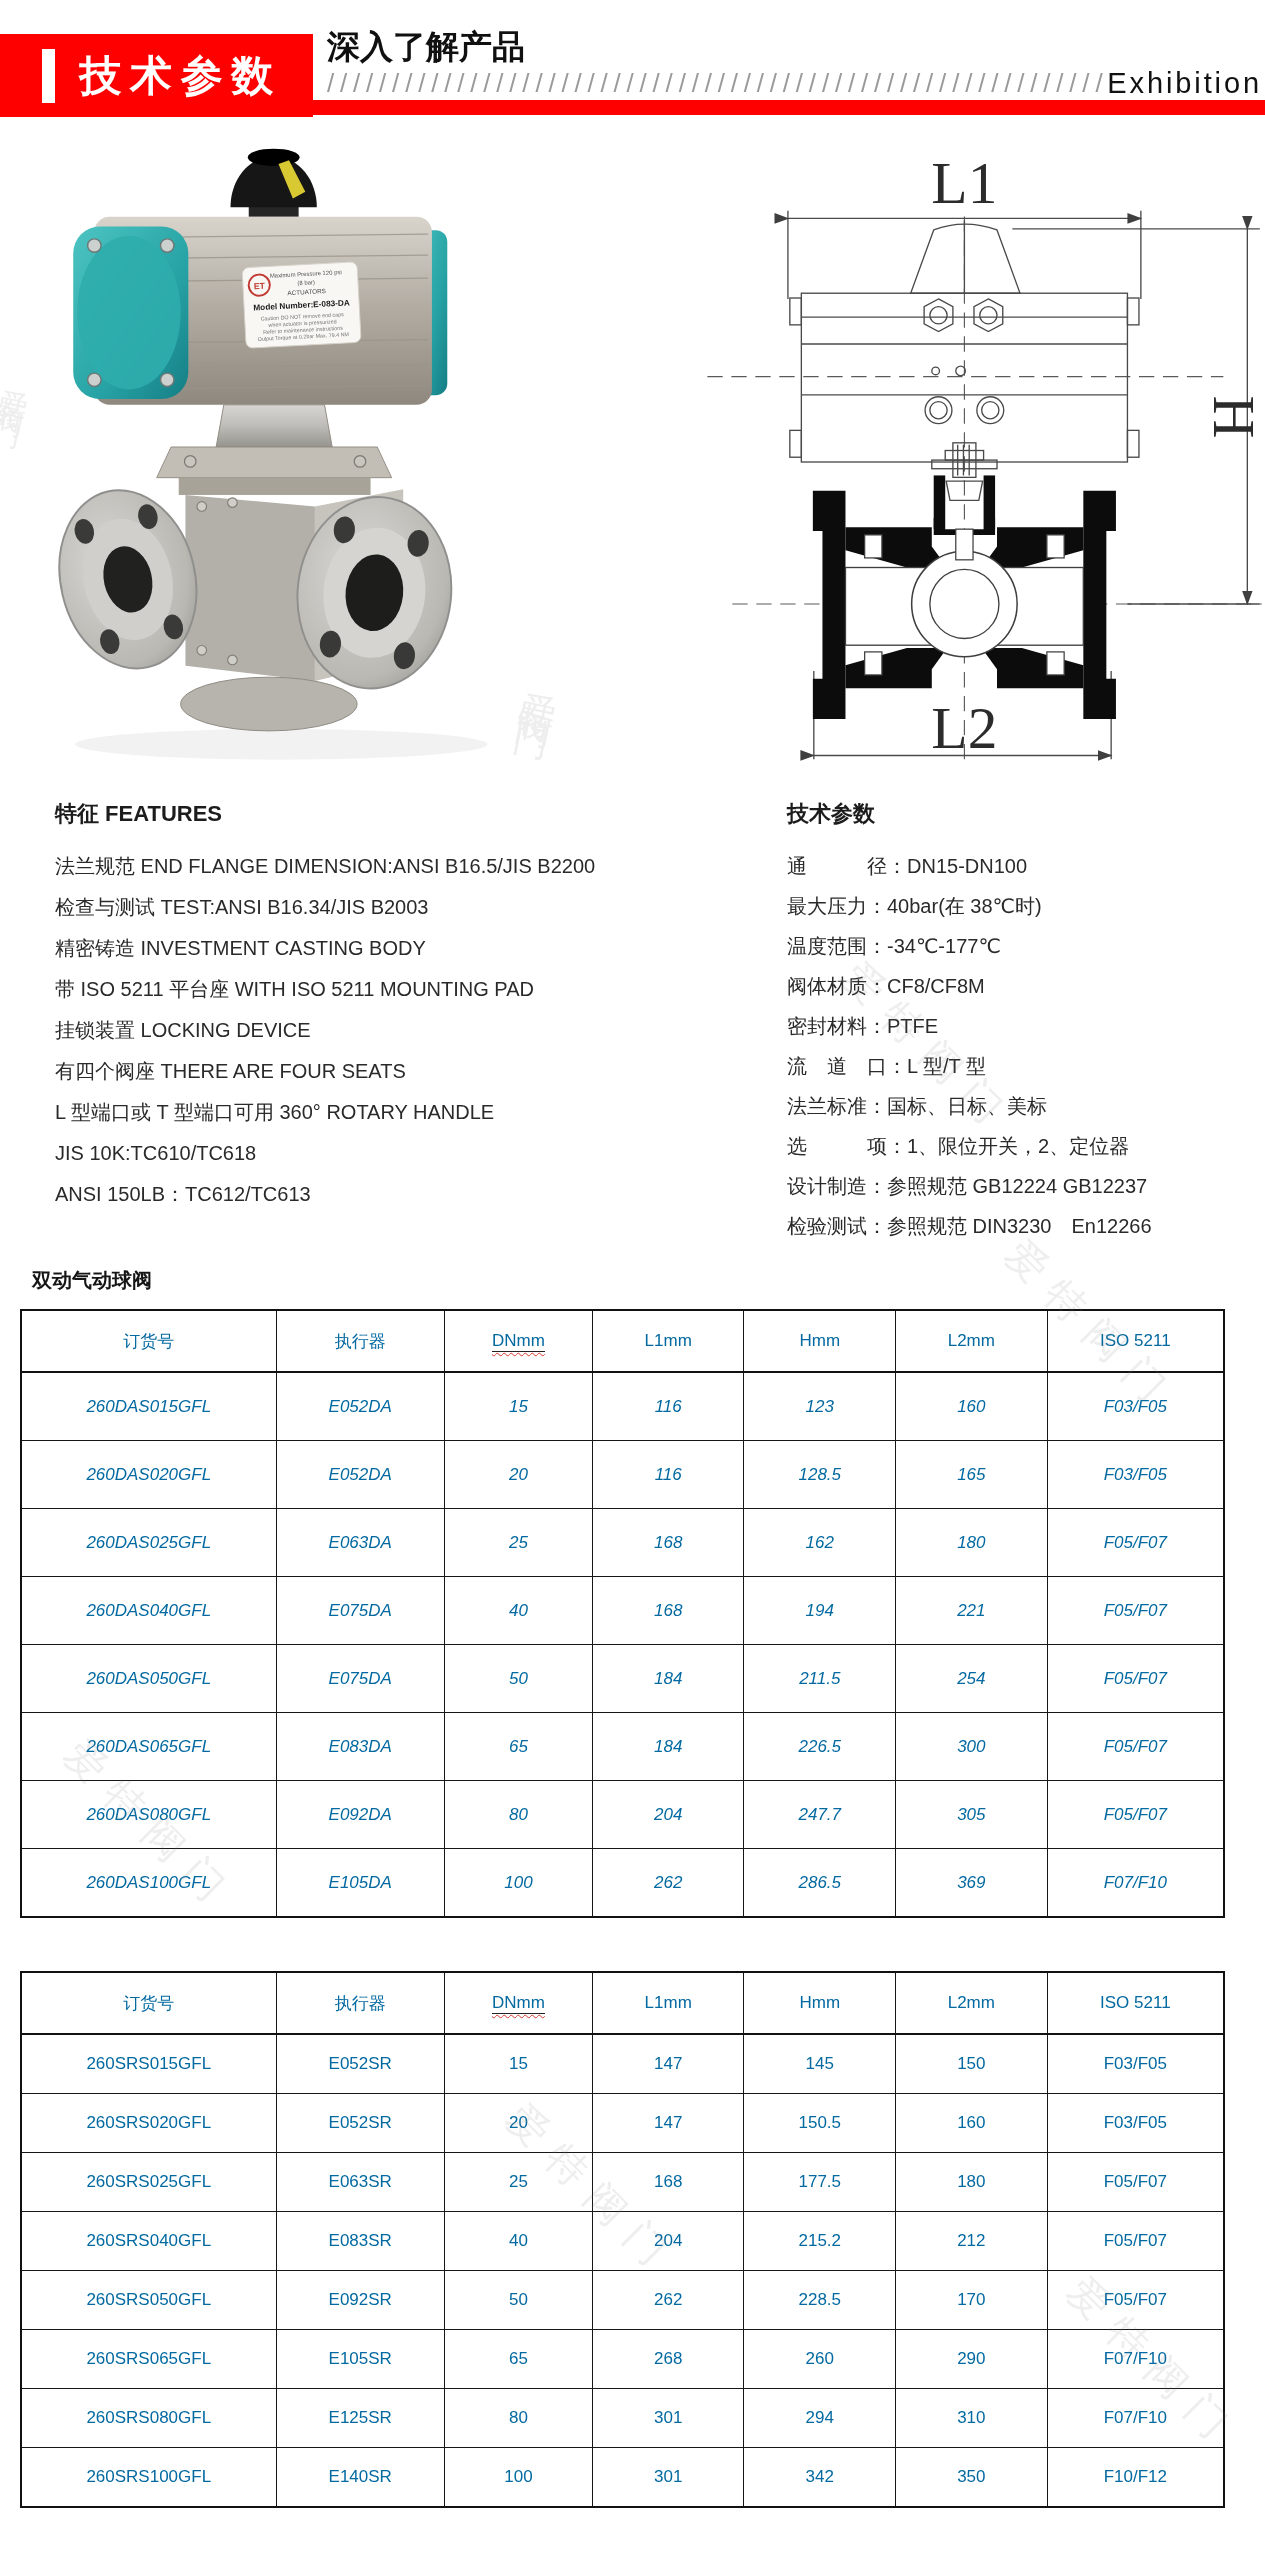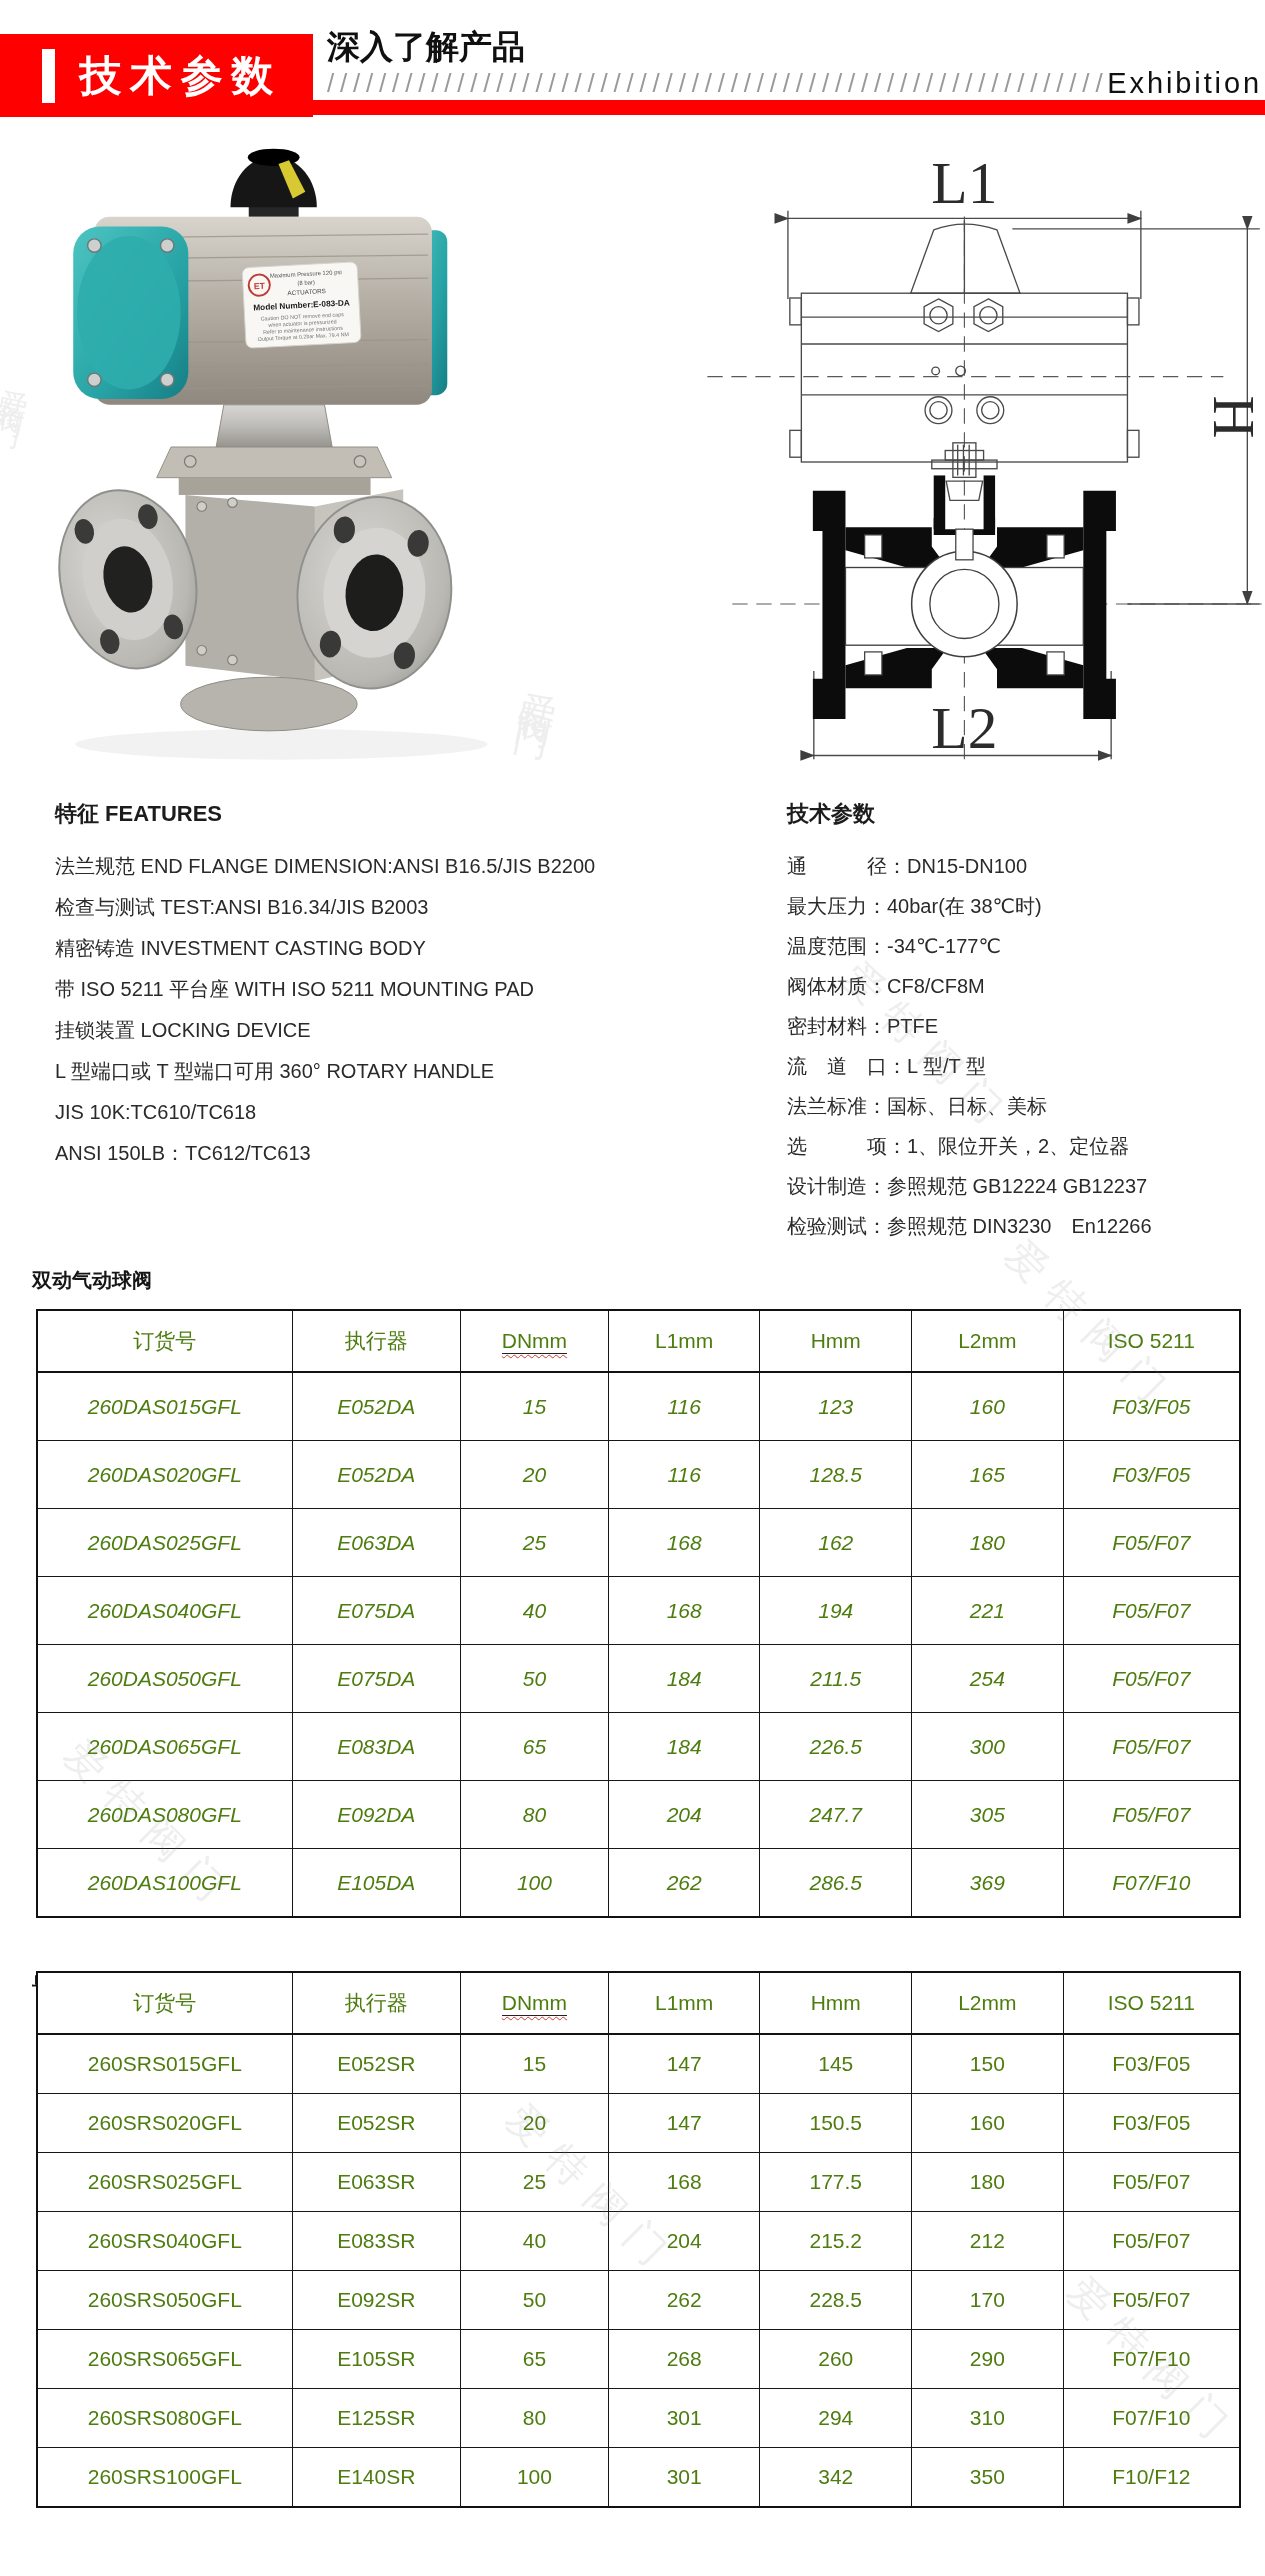--- a/index.html
+++ b/index.html
@@ -22,22 +22,22 @@
   
   .features{position:absolute;left:55px;top:799px;width:681px;}
   .tech{position:absolute;left:787px;top:799px;width:479px;}
   .col-title{font-size:22px;font-weight:bold;color:#1c1c1c;margin:0 0 17.3px 0;}
   .features .line{font-size:20px;line-height:41px;color:#2a2a2a;white-space:nowrap;}
   .tech .line{font-size:20px;line-height:40px;color:#2a2a2a;white-space:nowrap;}
   
   .sec-title{position:absolute;left:32px;font-size:20px;font-weight:bold;color:#151515;}
   .sec-title.first{top:1267px;}
   .sec-title.second{top:1940px;margin-top:28px;}
-  .tbl{position:absolute;left:36px;width:1205px;border-collapse:collapse;table-layout:fixed;
-       font-size:21px;color:#4d7c0f;background:#fff;}
+  .tbl{position:absolute;left:20px;width:1205px;border-collapse:collapse;table-layout:fixed;
+       font-size:17px;color:#0369a1;background:#fff;}
   .tbl.first{top:1309px;}
   .tbl.second{top:1971px;}
   .tbl th,.tbl td{border:1.9px solid #161616;text-align:center;vertical-align:middle;
                   font-weight:normal;padding:0;}
   .tbl{border:2.9px solid #111;}
   .tbl thead th{height:60px;border-bottom:2.9px solid #111;}
   .tbl.first tbody td{height:67px;font-style:italic;}
   .tbl.second tbody td{height:58px;}
   col.c1{width:21.2%}col.c2{width:14.0%}col.c3{width:12.3%}col.c4{width:12.6%}
   col.c5{width:12.6%}col.c6{width:12.6%}col.c7{width:14.7%}
@@ -278,20 +278,21 @@
   </div>
 
   <div class="features">
     <div class="col-title">特征  FEATURES</div>
     <div>
         <div class="line">法兰规范   END FLANGE DIMENSION:ANSI B16.5/JIS B2200</div>
         <div class="line">检查与测试   TEST:ANSI B16.34/JIS B2003</div>
         <div class="line">精密铸造  INVESTMENT CASTING BODY</div>
         <div class="line">带 ISO 5211 平台座   WITH ISO 5211 MOUNTING PAD</div>
         <div class="line">挂锁装置  LOCKING   DEVICE</div>
+        <div class="line">有四个阀座   THERE ARE FOUR SEATS</div>
         <div class="line">L 型端口或 T 型端口可用 360° ROTARY HANDLE</div>
         <div class="line">JIS 10K:TC610/TC618</div>
         <div class="line">ANSI 150LB：TC612/TC613</div>
       </div>
   </div>
 
   <div class="tech">
     <div class="col-title">技术参数</div>
     <div>
         <div class="line">通　　　径：DN15-DN100</div>

